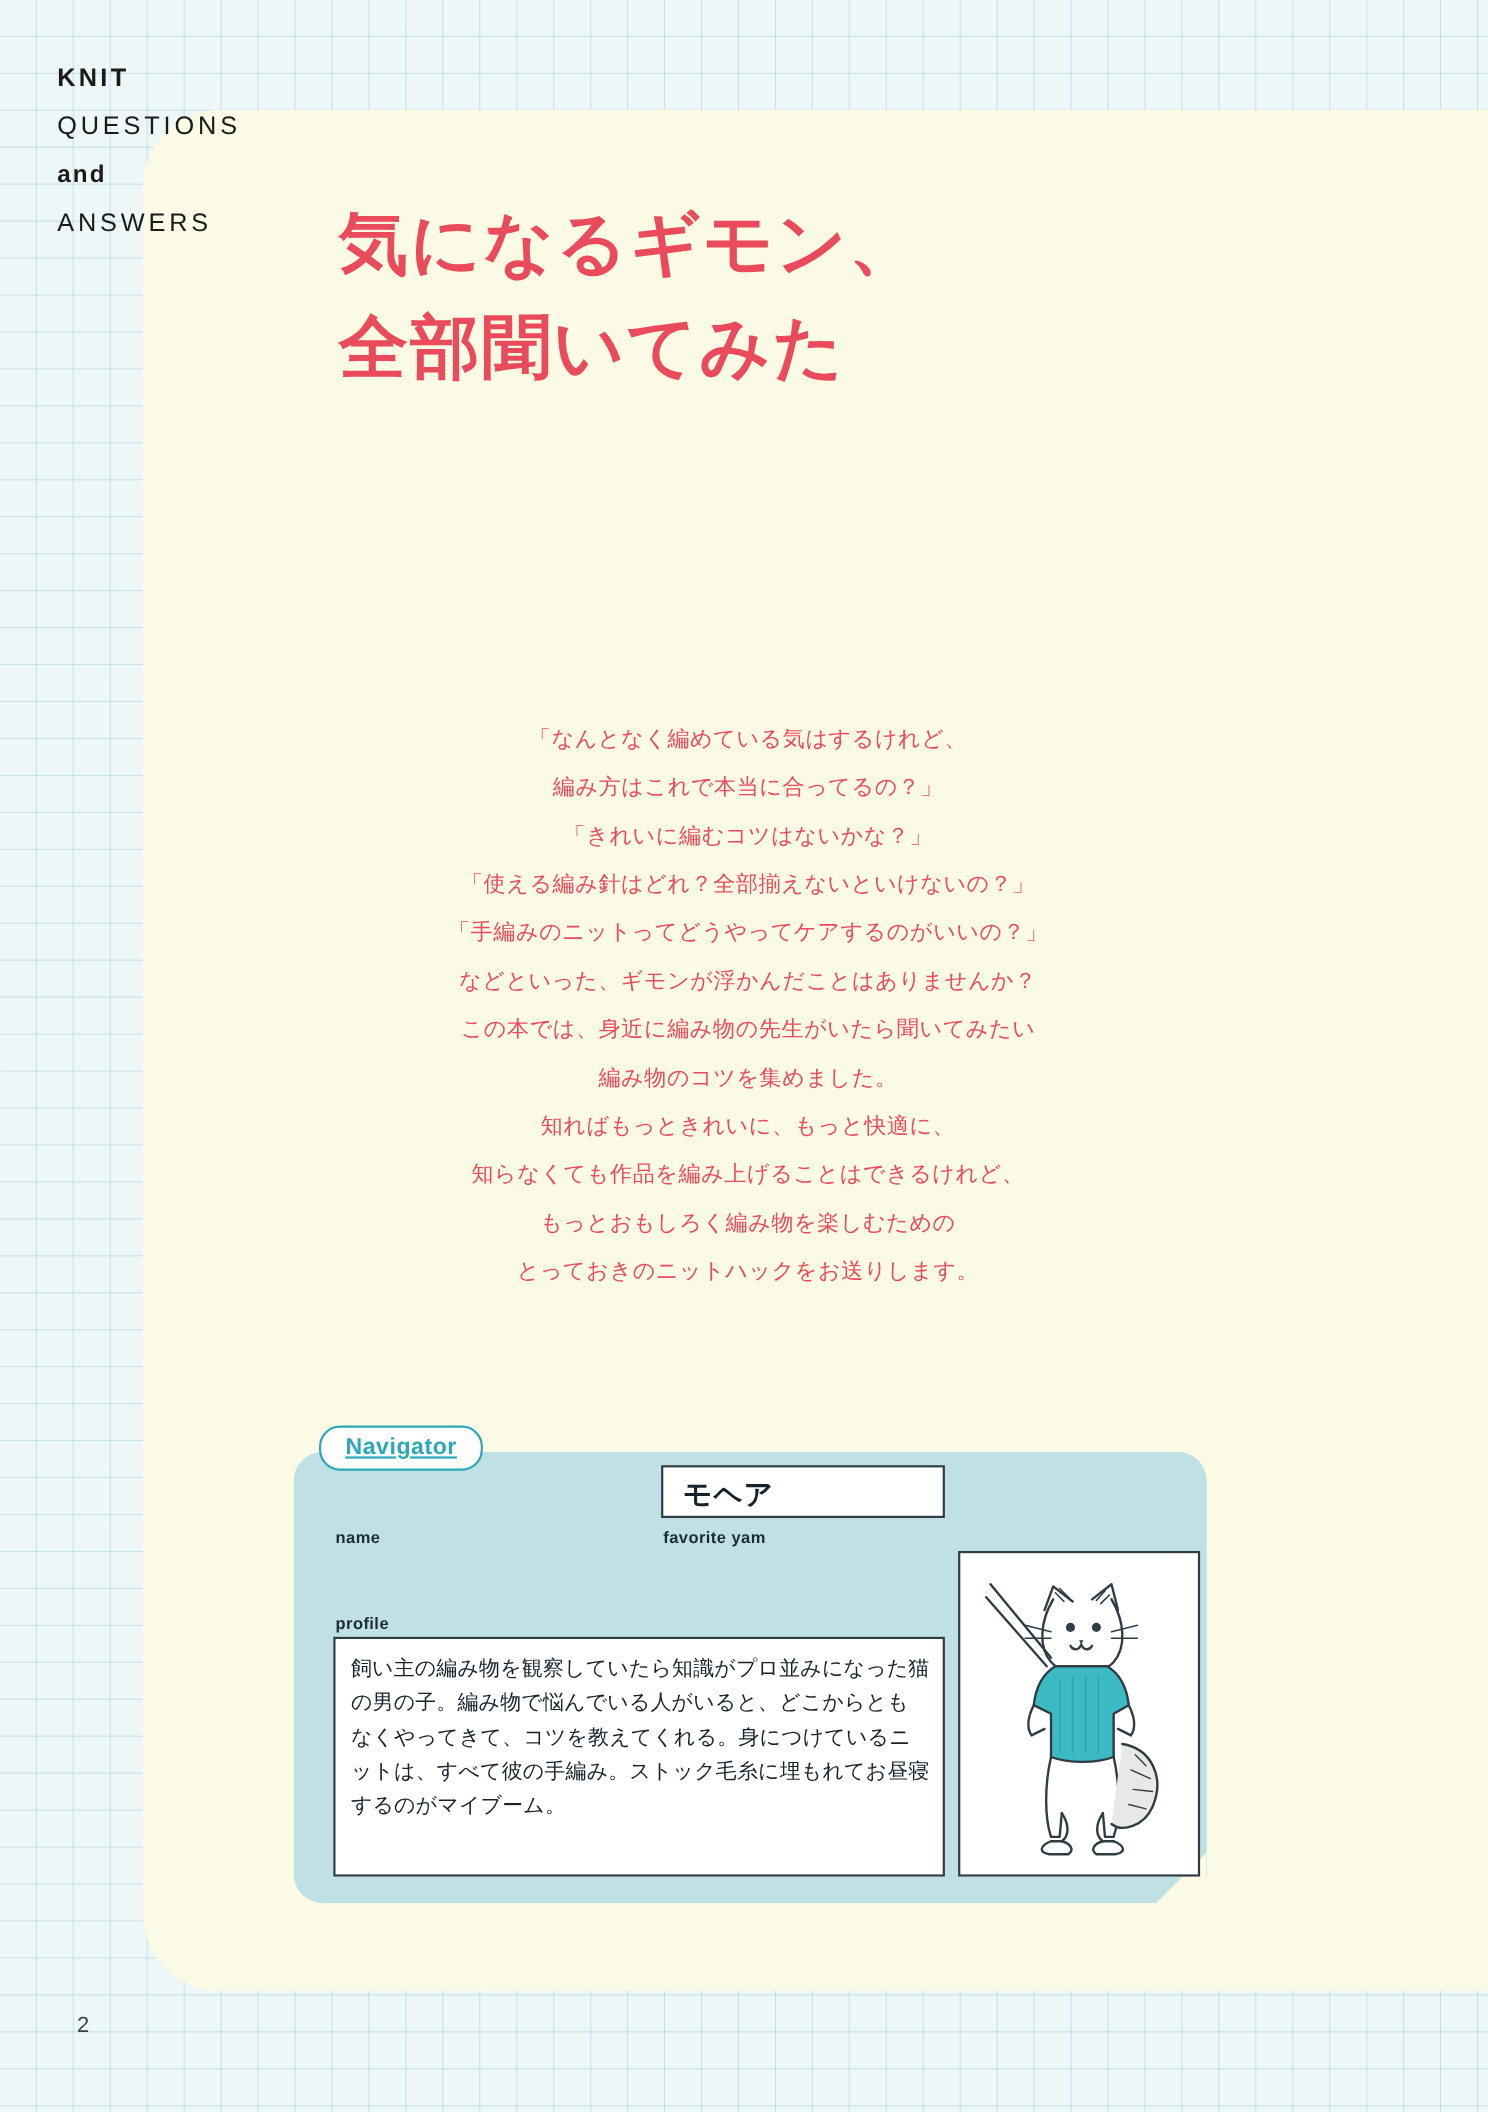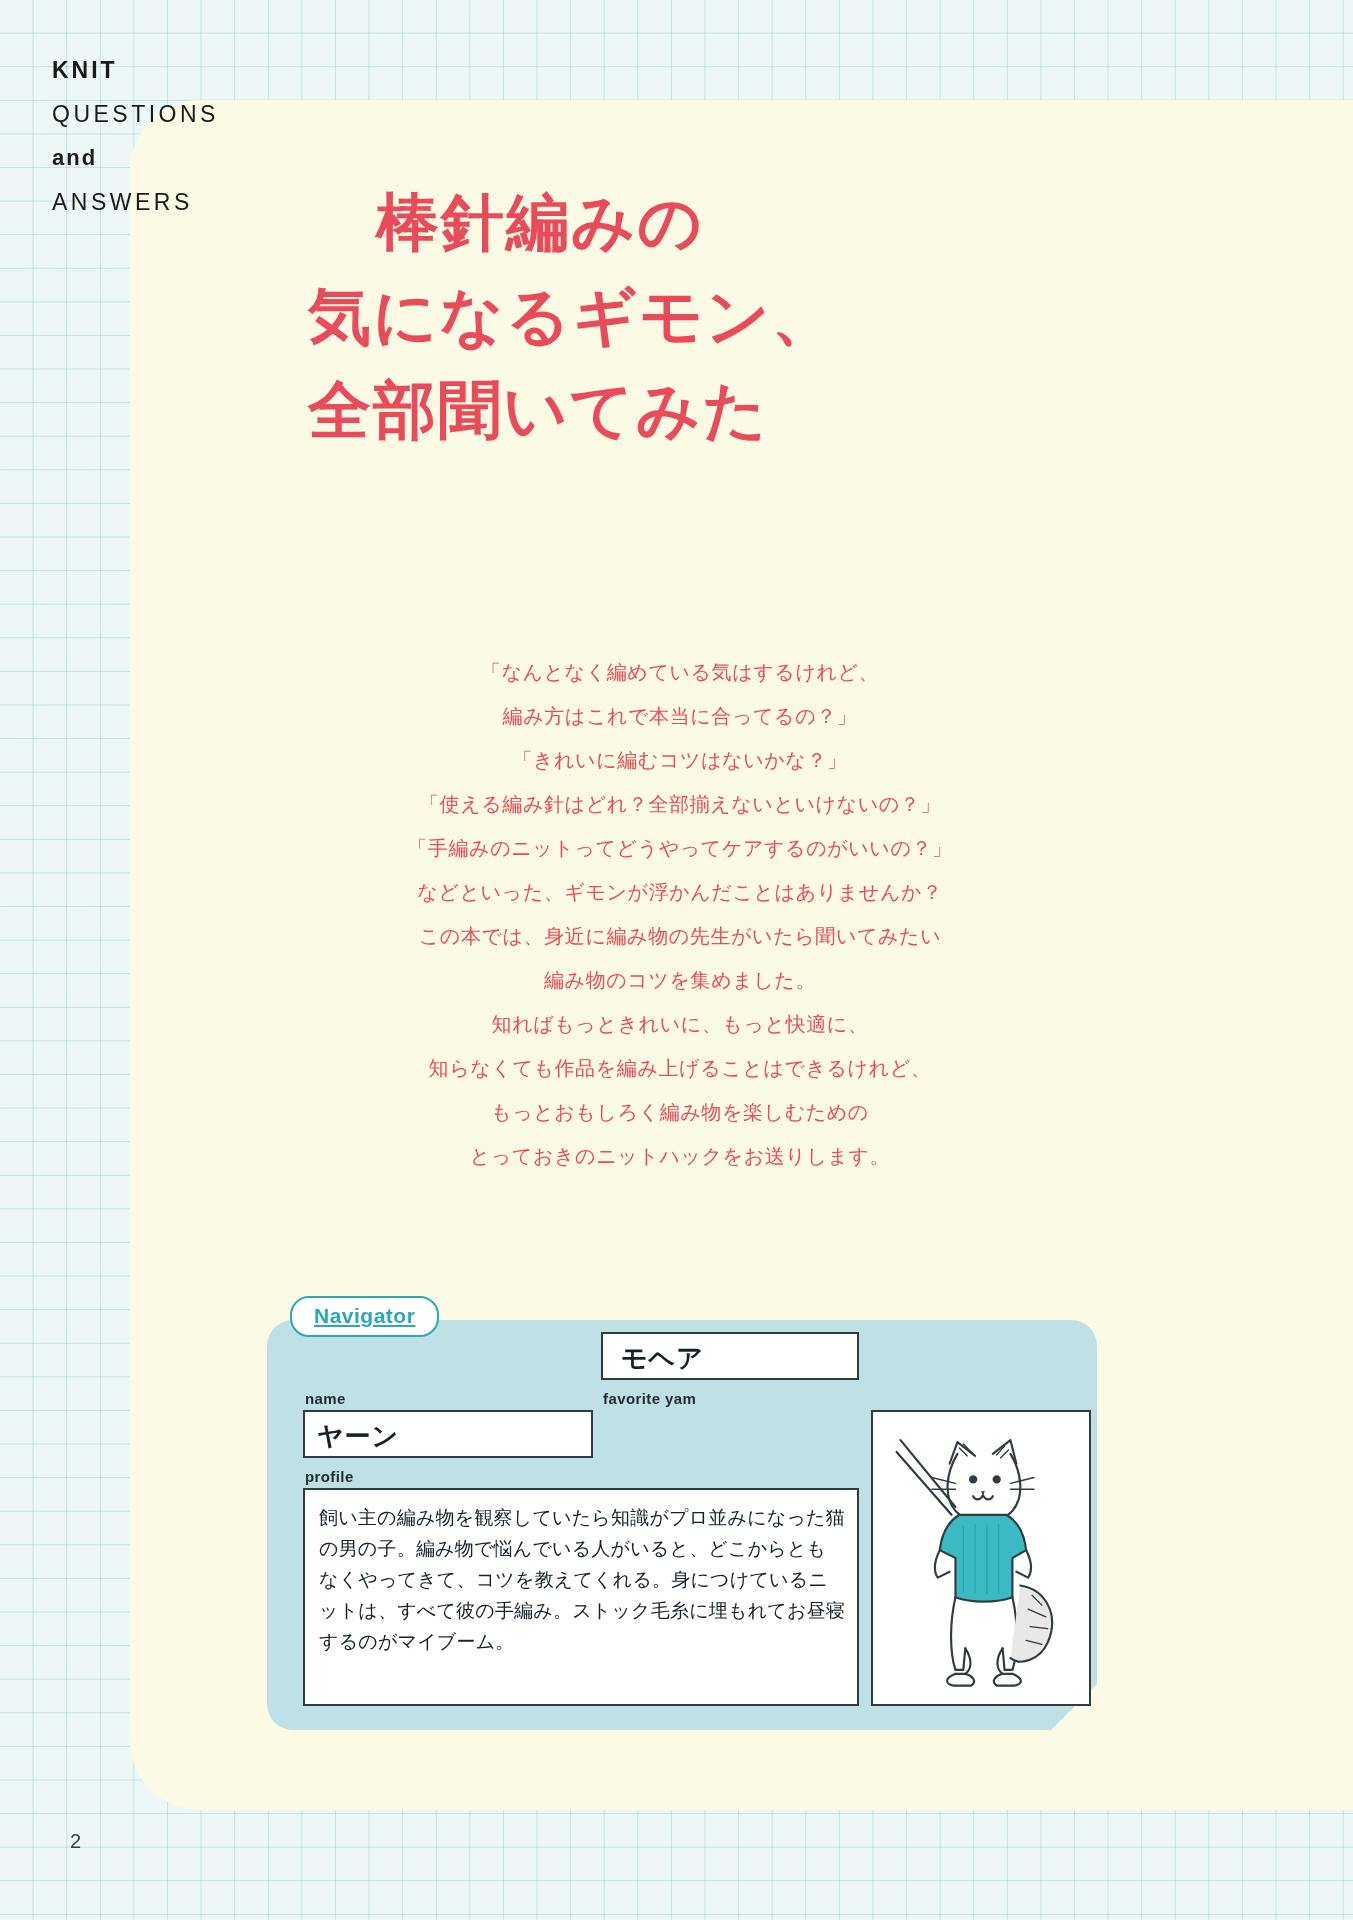--- a/index.html
+++ b/index.html
@@ -193,21 +193,20 @@
   <div id="cream-panel"></div>
 
   <div id="series-label">
     <div>KNIT</div>
     <div class="thin">QUESTIONS</div>
     <div class="and">and</div>
     <div class="thin">ANSWERS</div>
   </div>
 
   <div id="main-title">
-    <span class="line l1">棒針編みの</span>
     <span class="line l2">気になるギモン、</span>
     <span class="line l3">全部聞いてみた</span>
   </div>
 
   <div id="intro">
     <p>「なんとなく編めている気はするけれど、</p>
     <p>編み方はこれで本当に合ってるの？」</p>
     <p>「きれいに編むコツはないかな？」</p>
     <p>「使える編み針はどれ？全部揃えないといけないの？」</p>
     <p>「手編みのニットってどうやってケアするのがいいの？」</p>
@@ -218,21 +217,20 @@
     <p>知らなくても作品を編み上げることはできるけれど、</p>
     <p>もっとおもしろく編み物を楽しむための</p>
     <p>とっておきのニットハックをお送りします。</p>
   </div>
 
   <div id="nav-card"></div>
 
   <div id="nav-tab">Navigator</div>
 
   <div class="field-label" id="label-name">name</div>
-  <div class="field-box" id="box-name">ヤーン</div>
 
   <div class="field-label" id="label-yarn">favorite yam</div>
   <div class="field-box" id="box-yarn">モヘア</div>
 
   <div class="field-label" id="label-profile">profile</div>
   <div class="field-box" id="box-profile">飼い主の編み物を観察していたら知識がプロ並みになった猫の男の子。編み物で悩んでいる人がいると、どこからともなくやってきて、コツを教えてくれる。身につけているニットは、すべて彼の手編み。ストック毛糸に埋もれてお昼寝するのがマイブーム。</div>
 
   <div id="illus-box">
     <svg viewBox="0 0 220 296" width="216" height="292">
       <g fill="none" stroke="#2f3c42" stroke-width="2.2" stroke-linecap="round" stroke-linejoin="round">

